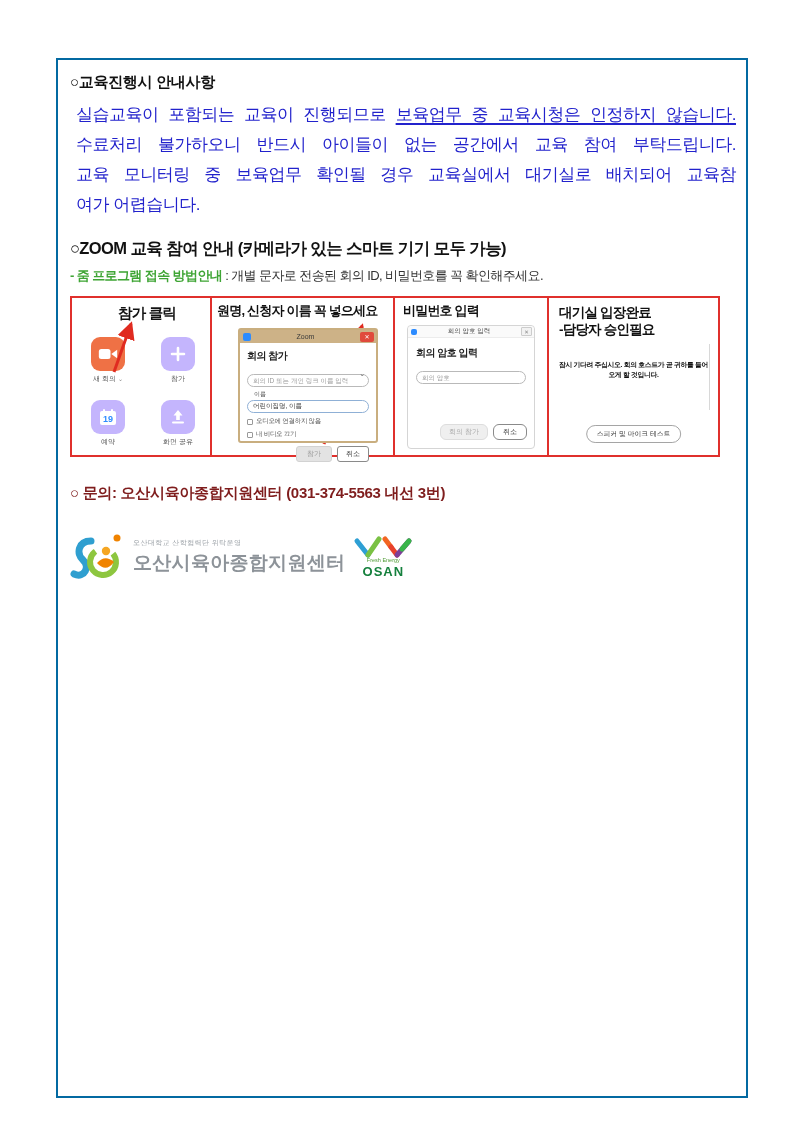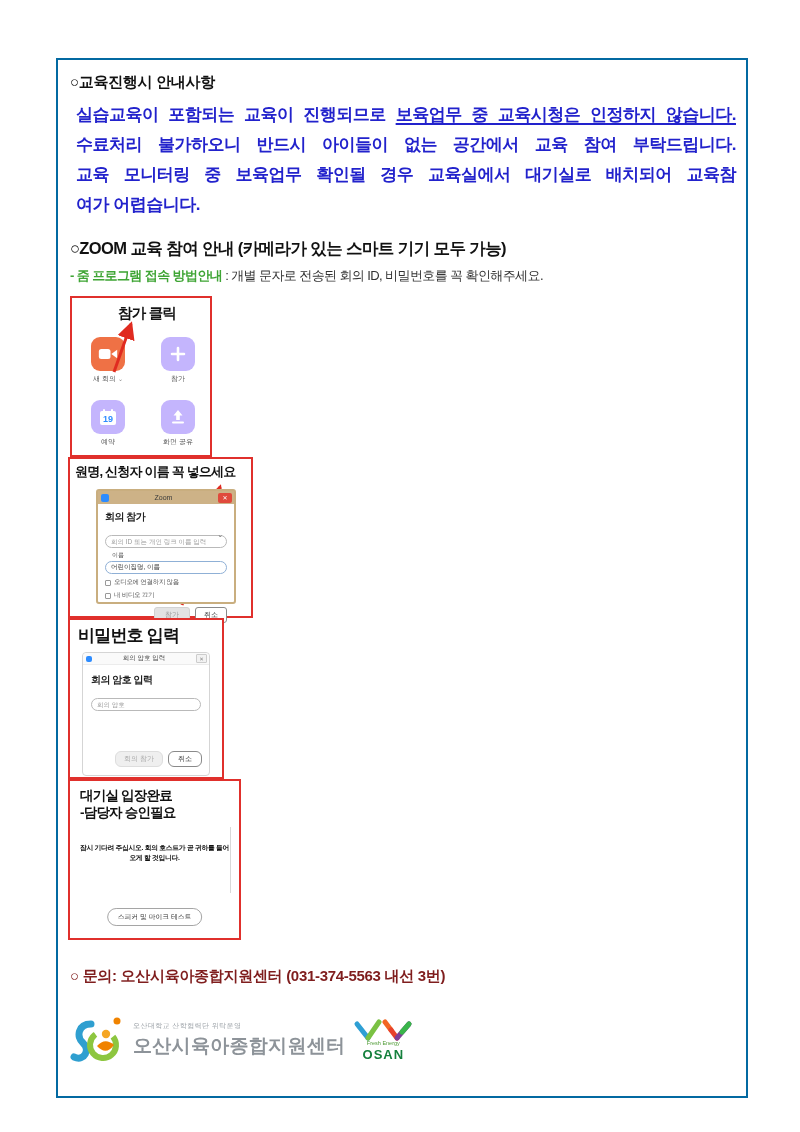--- a/index.html
+++ b/index.html
@@ -3,39 +3,39 @@
 <meta charset="utf-8">
 <style>
   * { margin:0; padding:0; box-sizing:border-box; }
   html,body { width:800px; height:1132px; background:#ffffff;
     font-family:"Liberation Sans","DejaVu Sans",sans-serif; }
   .frame { position:absolute; left:56px; top:58px; width:692px; height:1040px;
     border:2px solid #0369a1; background:#fff; padding:13px 10px 0 12px; overflow:hidden; }
 
   
   .h1 { font-size:15px; font-weight:bold; color:#111; letter-spacing:-0.3px; }
-  .bluepara { margin:8px 0 16px 6px; width:660px; color:#2222cc; font-weight:bold;
+  .bluepara { margin:8px 0 16px 6px; width:660px; color:#2222cc; font-weight:normal;
     font-size:17px; line-height:30px; letter-spacing:-0.5px; }
   .jline { text-align:justify; text-align-last:justify; }
   .ul { text-decoration:underline; text-decoration-thickness:2px; text-underline-offset:3px; }
 
   
   .h2 { margin-top:18px; font-size:16.5px; font-weight:bold; color:#111; letter-spacing:-0.6px; }
   .subline { margin-top:7px; font-size:13px; letter-spacing:-0.6px; color:#333; }
   .subline .green { color:#3fa535; font-weight:bold; }
 
   
-  .panels { display:flex; margin-top:11px;flex-direction:column; }
+  .panels { display:flex; margin-top:11px; }
   .panel { position:relative; height:161px; border:2px solid #e0302c; background:#fff; }
   .panel + .panel { margin-left:-2px; }
   .p1 { width:142px; } .p2 { width:185px; } .p3 { width:156px; } .p4 { width:173px; }
   .p-title { font-weight:bold; color:#111; letter-spacing:-0.8px; }
   .p1 .p-title { font-size:14.5px; padding:6px 6px 0 46px; }
   .p2 .p-title { font-size:13px; padding:4px 2px 0 5px; }
-  .p3 .p-title { font-size:17px; padding:4px 4px 0 8px; }
+  .p3 .p-title { font-size:13px; padding:4px 4px 0 8px; }
   .p4 .p-title { font-size:13.5px; padding:6px 6px 0 10px; line-height:17px; }
   .arrow-svg { position:absolute; pointer-events:none; }
 
   
   .appgrid { display:grid; grid-template-columns:56px 56px; gap:16px 14px; margin:14px 0 0 8px; }
   .app { display:flex; flex-direction:column; align-items:center; }
   .appicon { width:34px; height:34px; border-radius:9px; display:flex; align-items:center; justify-content:center; }
   .ic-orange { background:#ef7145; } .ic-blue { background:#c4b5fd; }
   .applabel { margin-top:3px; font-size:7px; color:#555; white-space:nowrap; }
   .applabel .caret { font-size:6px; color:#888; }

